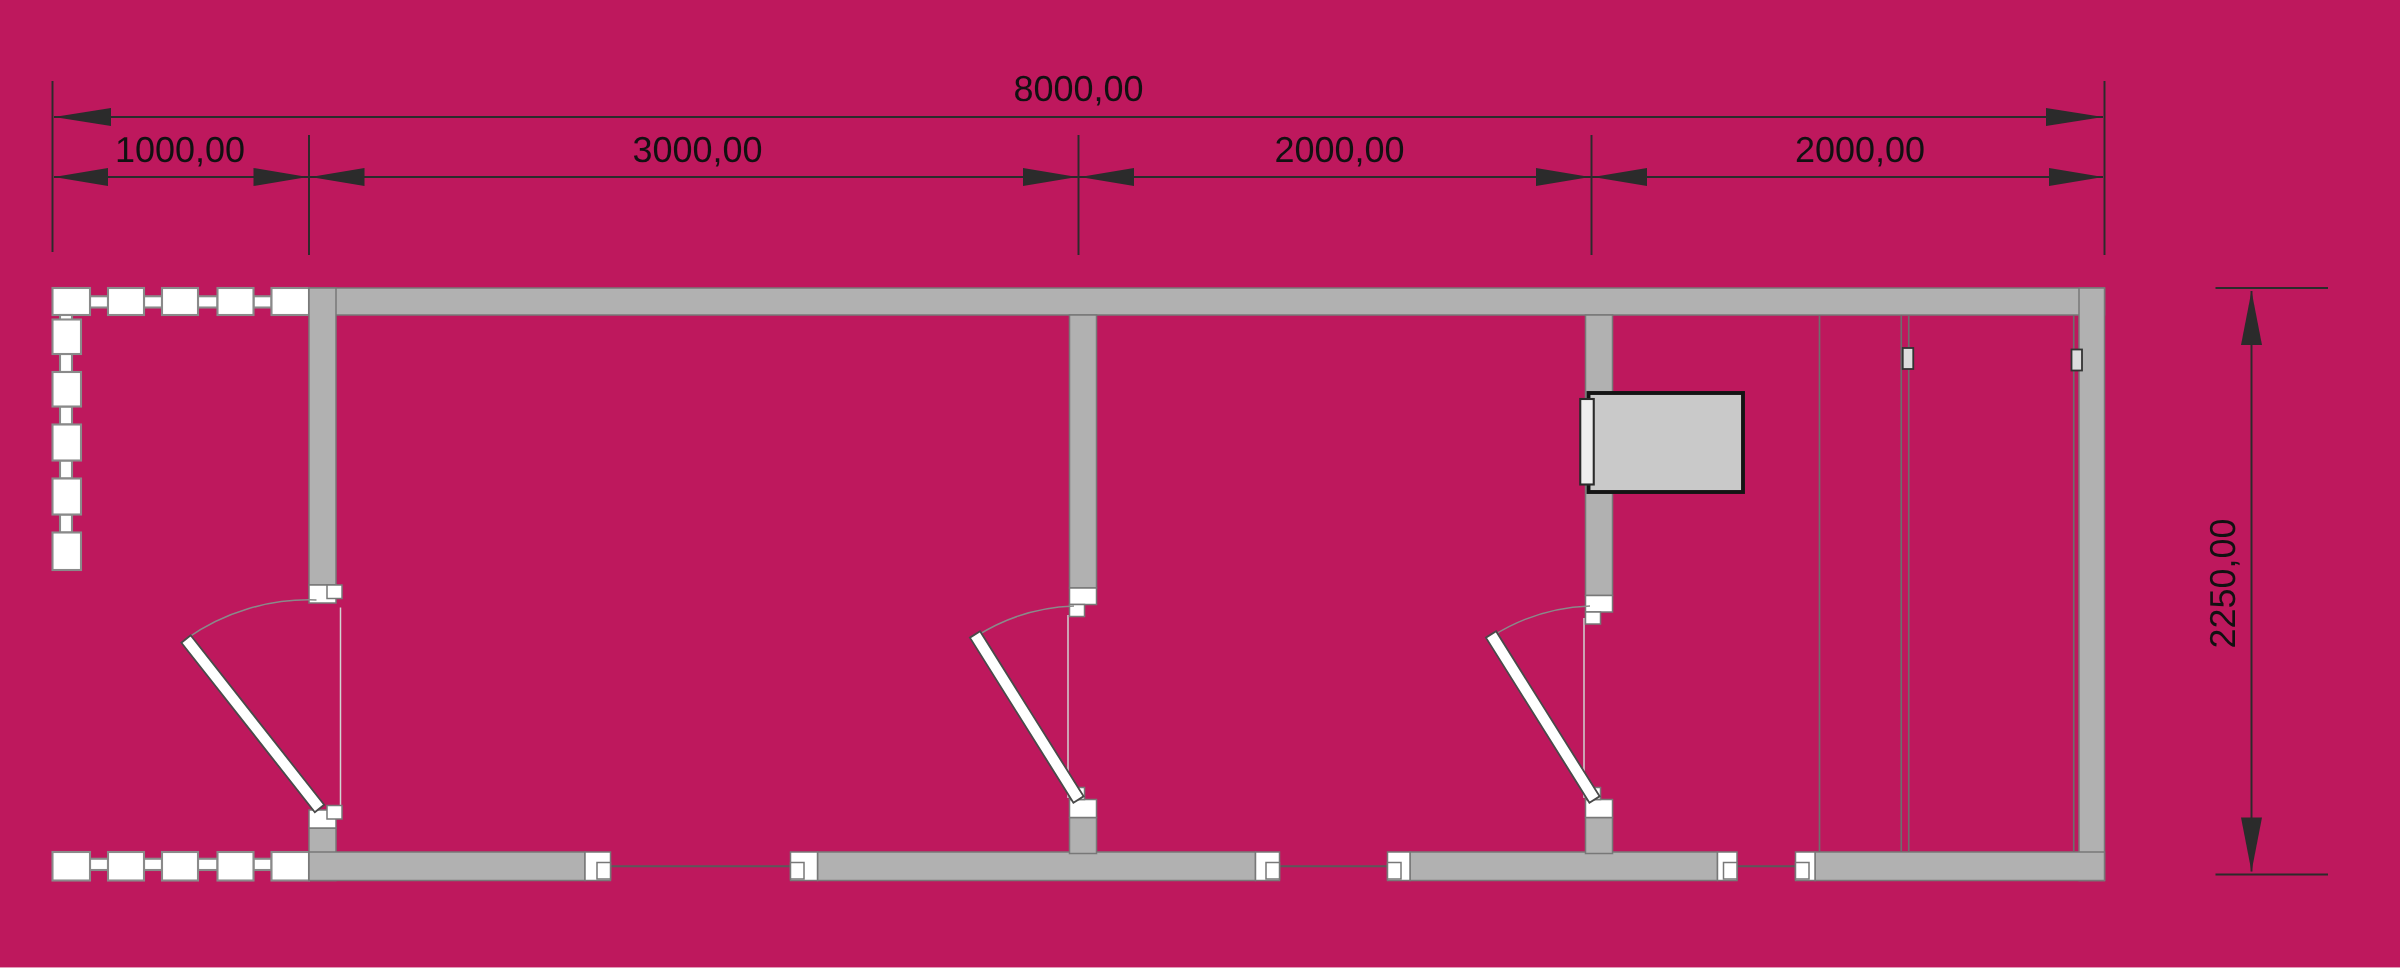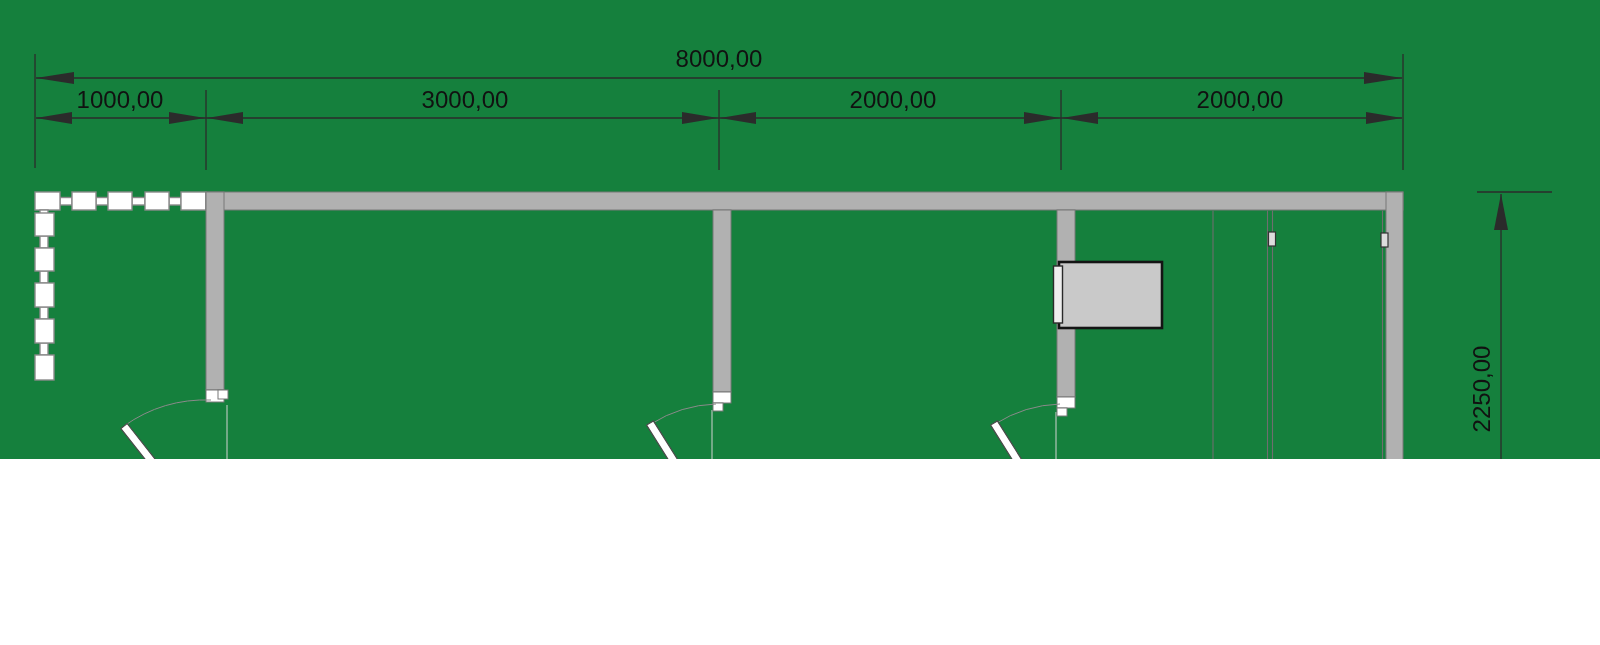--- a/index.html
+++ b/index.html
@@ -1,16 +1,16 @@
 <!DOCTYPE html>
 <html><head>
 <meta charset="utf-8">
 <style>
   html,body{margin:0;padding:0;background:#ffffff;}
-  .canvas{position:relative;width:1600px;height:459px;background:#15803d;overflow:hidden;text-align:center;}
+  .canvas{position:relative;width:1600px;height:645px;background:#be185d;overflow:hidden;text-align:center;}
   svg{display:block;}
   .dim-text{font-family:"Liberation Sans",sans-serif;font-size:24px;}
   .wall{stroke:#787878;stroke-width:1;}
   .jamb{fill:#ffffff;stroke:#787878;stroke-width:1;}
   .glass{stroke:#5a5a5a;stroke-width:1.3;}
   .fence{fill:#ffffff;stroke:#8a8a8a;stroke-width:1.4;}
   .leaf{fill:#ffffff;stroke:#4a4a4a;stroke-width:1.2;}
   .arc{fill:none;stroke:#8a8a8a;stroke-width:1;}
   .faint{stroke:#d2d2d2;stroke-width:1;}
   .ward{stroke:#6e6e6e;stroke-width:1.1;}

